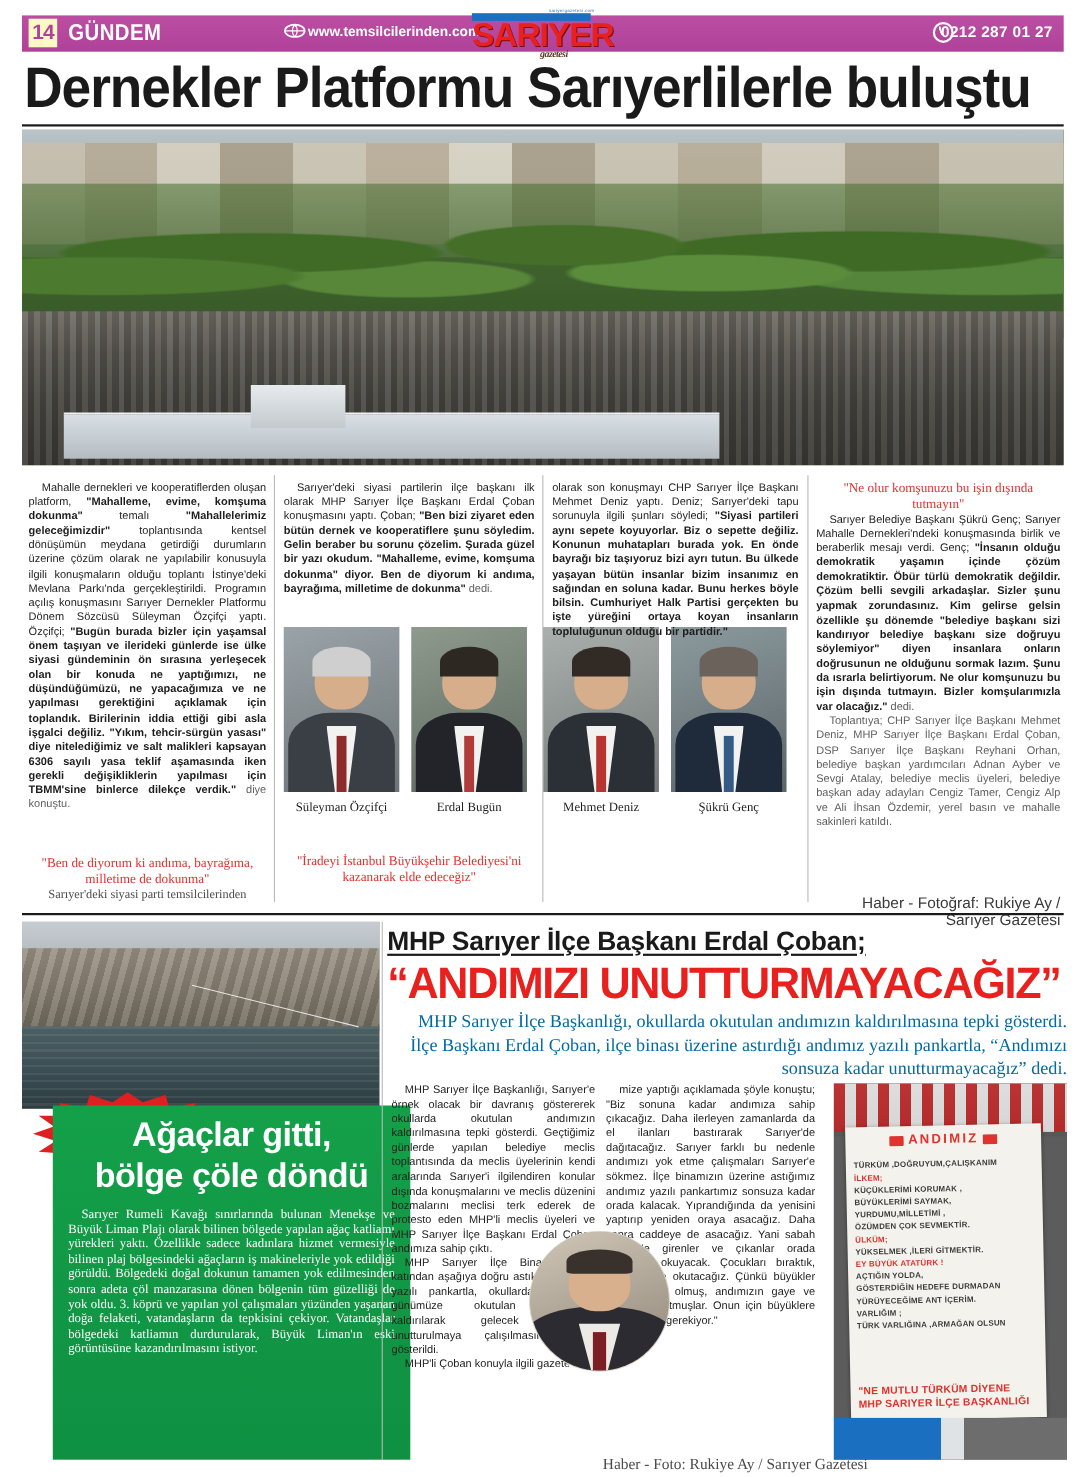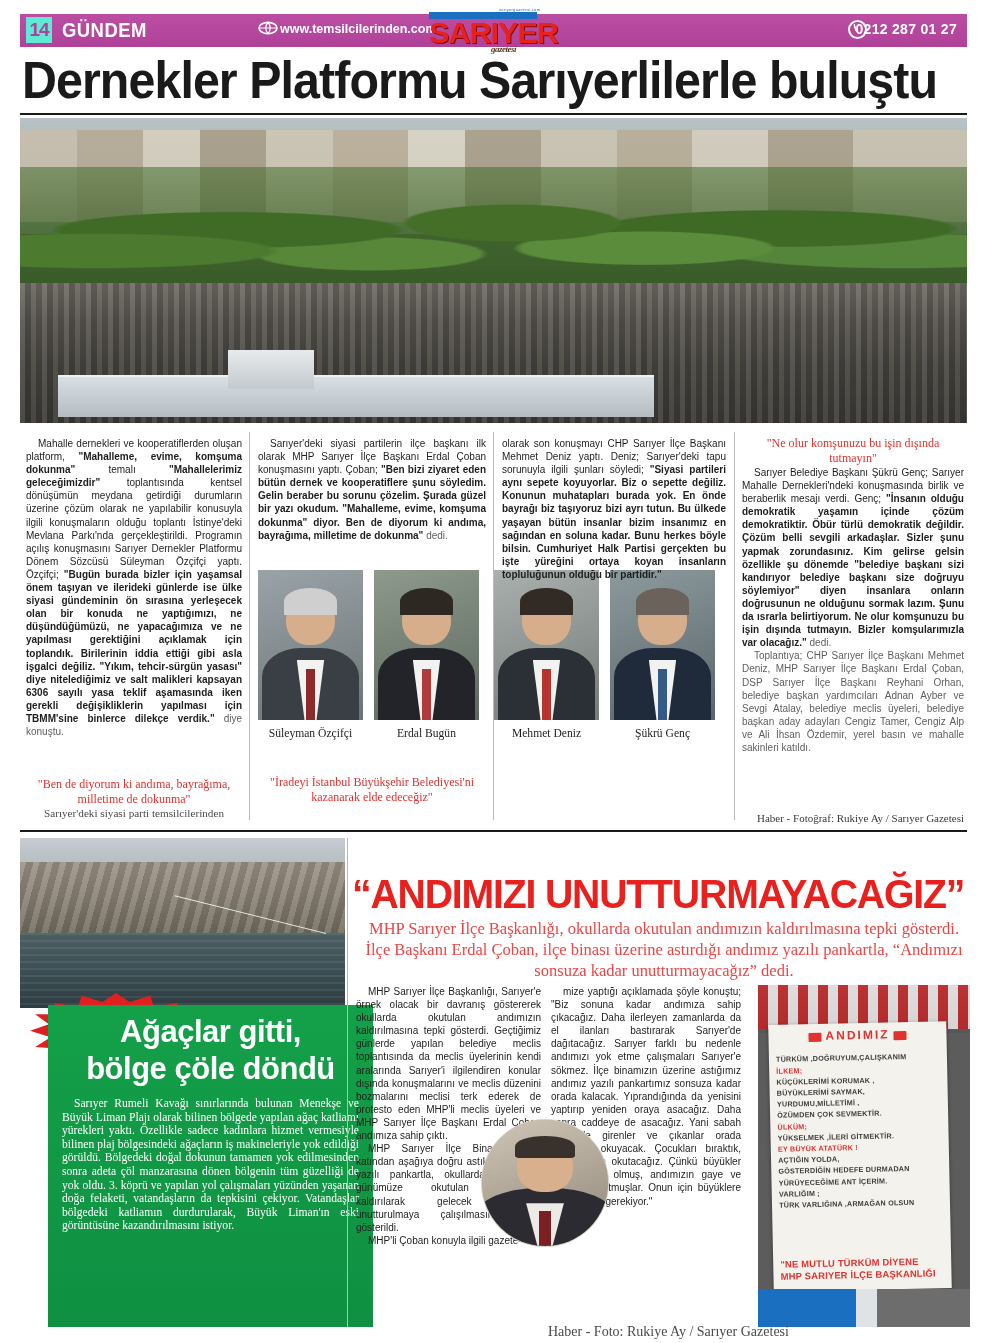--- a/index.html
+++ b/index.html
@@ -8,21 +8,21 @@
     background:#ffffff;
     font-family:"Liberation Serif", serif;
     overflow:hidden;
     position:relative;
   }
   .page{position:relative;width:987px;height:1343px;background:#fff;}
 
   
   .masthead{position:absolute;left:20px;top:14px;width:947px;height:33px;background:#b8479e;
     background:linear-gradient(180deg,#bb4ea2 0%,#b0419a 100%);}
-  .mh-pagenum{position:absolute;left:26px;top:17px;width:26px;height:26px;background:#5eead4;
+  .mh-pagenum{position:absolute;left:26px;top:17px;width:26px;height:26px;background:#fef9c3;
     color:#b0419a;font-family:"Liberation Sans",sans-serif;font-weight:bold;font-size:19px;
     display:flex;align-items:center;justify-content:center;letter-spacing:-1px;}
   .mh-section{position:absolute;left:62px;top:18px;color:#fff;font-family:"Liberation Sans",sans-serif;
     font-weight:bold;font-size:21px;letter-spacing:0.5px;
     transform:scaleX(0.88);transform-origin:left center;}
   .mh-web{position:absolute;left:280px;top:22px;color:#fff;font-family:"Liberation Sans",sans-serif;
     font-size:12.5px;font-weight:bold;}
   .mh-webicon{position:absolute;left:258px;top:21px;width:20px;height:14px;}
   .mh-phone{position:absolute;right:30px;top:21px;color:#fff;font-family:"Liberation Sans",sans-serif;
     font-size:14px;font-weight:bold;letter-spacing:0.3px;}
@@ -109,21 +109,21 @@
     border-radius:50% 50% 0 0;}
   .pf-body{position:absolute;left:50%;bottom:0;width:92%;height:48%;margin-left:-46%;
     border-radius:40% 40% 0 0;}
   .pf-shirt{position:absolute;left:50%;bottom:0;width:26%;height:40%;margin-left:-13%;
     background:#f2f2f0;clip-path:polygon(0 0,100% 0,72% 100%,28% 100%);}
   .pf-tie{position:absolute;left:50%;bottom:0;width:9%;height:34%;margin-left:-4.5%;}
   .pname{position:absolute;text-align:center;font-family:"Liberation Serif",serif;
     font-size:11.6px;color:#1d1d1d;width:105px;}
 
   
-  .byline{position:absolute;font-family:Liberation Serif, serif;font-size:11px;
+  .byline{position:absolute;font-family:Liberation Sans, sans-serif;font-size:14px;
     color:#3a3a3a;text-align:right;}
 
   .hrule{position:absolute;background:#1a1a1a;}
 
   
   .greenbox{position:absolute;left:20px;top:1005px;width:325px;height:322px;background:#16a34a;
     background:linear-gradient(180deg,#14a049 0%,#0f9042 100%);margin-left:28px;}
   .gb-title{position:absolute;left:0;top:8px;width:325px;text-align:center;color:#fff;
     font-family:"Liberation Sans",sans-serif;font-weight:bold;font-size:31px;line-height:37px;
     letter-spacing:-0.5px;}
@@ -158,22 +158,22 @@
     color:#fff;font-family:"Liberation Sans",sans-serif;font-weight:bold;font-size:15px;
     line-height:19px;transform:rotate(-11deg);text-shadow:1px 1px 1px rgba(0,0,0,.35);}
 
   
   .mhp-kicker{position:absolute;left:352px;top:843px;font-family:"Liberation Sans",sans-serif;
     font-weight:bold;font-size:24px;color:#1a1a1a;letter-spacing:-0.2px;}
   .mhp-kicker u{text-decoration:underline;text-underline-offset:3px;}
   .mhp-head{position:absolute;left:352px;top:872px;font-family:"Liberation Sans",sans-serif;
     font-weight:bold;font-size:40px;color:#e8201e;letter-spacing:-1.2px;
     transform:scaleX(0.98);transform-origin:left top;}
-  .mhp-lead{position:absolute;left:358px;top:918px;width:612px;text-align:center;
-    font-family:"Liberation Serif",serif;font-size:16.5px;line-height:21px;color:#ef4444;}
+  .mhp-lead{position:absolute;left:358px;top:918px;width:612px;text-align:right;
+    font-family:"Liberation Serif",serif;font-size:16.5px;line-height:21px;color:#0369a1;}
 
   .roundphoto{position:absolute;left:482px;top:1120px;width:126px;height:126px;border-radius:50%;
     overflow:hidden;background:#b9ac9a;box-shadow:0 0 0 1px #d7d2c9;}
   .rp-bg{position:absolute;inset:0;background:linear-gradient(160deg,#cfc6b6,#8e8579);}
   .rp-suit{position:absolute;left:50%;bottom:0;width:108%;height:46%;margin-left:-54%;
     background:#2b2b31;border-radius:46% 46% 0 0;}
   .rp-shirt{position:absolute;left:50%;bottom:0;width:30%;height:34%;margin-left:-15%;
     background:#eceae4;clip-path:polygon(0 0,100% 0,70% 100%,30% 100%);}
   .rp-tie{position:absolute;left:50%;bottom:0;width:10%;height:28%;margin-left:-5%;background:#7c1f25;}
   .rp-head{position:absolute;left:50%;top:17%;width:44%;height:40%;margin-left:-22%;
@@ -341,20 +341,21 @@
       <div>Ağaçlar gitti,</div>
       <div>bölge çöle döndü</div>
     </div>
     <div class="gb-body">
       <p>Sarıyer Rumeli Kavağı sınırlarında bulunan Menekşe ve Büyük Liman Plajı olarak bilinen bölgede yapılan ağaç katliamı yürekleri yaktı. Özellikle sadece kadınlara hizmet vermesiyle bilinen plaj bölgesindeki ağaçların iş makineleriyle yok edildiği görüldü. Bölgedeki doğal dokunun tamamen yok edilmesinden sonra adeta çöl manzarasına dönen bölgenin tüm güzelliği de yok oldu. 3. köprü ve yapılan yol çalışmaları yüzünden yaşanan doğa felaketi, vatandaşların da tepkisini çekiyor. Vatandaşlar bölgedeki katliamın durdurularak, Büyük Liman'ın eski görüntüsüne kazandırılmasını istiyor.</p>
     </div>
   </div>
 
   <div class="vrule" style="left:347px;top:838px;height:489px;"></div>
 
+  <div class="mhp-kicker"><u>MHP Sarıyer İlçe Başkanı Erdal Çoban;</u></div>
   <div class="mhp-head">“ANDIMIZI UNUTTURMAYACAĞIZ”</div>
   <div class="mhp-lead">MHP Sarıyer İlçe Başkanlığı, okullarda okutulan andımızın kaldırılmasına tepki gösterdi. İlçe Başkanı Erdal Çoban, ilçe binası üzerine astırdığı andımız yazılı pankartla, “Andımızı sonsuza kadar unutturmayacağız” dedi.</div>
 
   <div class="col" style="left:356px;top:985px;width:185px;">
     <p>MHP Sarıyer İlçe Başkanlığı, Sarıyer'e örnek olacak bir davranış göstererek okullarda okutulan andımızın kaldırılmasına tepki gösterdi. Geçtiğimiz günlerde yapılan belediye meclis toplantısında da meclis üyelerinin kendi aralarında Sarıyer'i ilgilendiren konular dışında konuşmalarını ve meclis düzenini bozmalarını meclisi terk ederek de protesto eden MHP'li meclis üyeleri ve MHP Sarıyer İlçe Başkanı Erdal Çoban andımıza sahip çıktı.</p>
     <p>MHP Sarıyer İlçe Binası'nın üst katından aşağıya doğru astıkları andımız yazılı pankartla, okullarda geçmişten günümüze okutulan andımızın kaldırılarak gelecek nesillere unutturulmaya çalışılmasına tepki gösterildi.</p>
     <p>MHP'li Çoban konuyla ilgili gazete-</p>
   </div>
 
   <div class="col" style="left:551px;top:985px;width:190px;">

